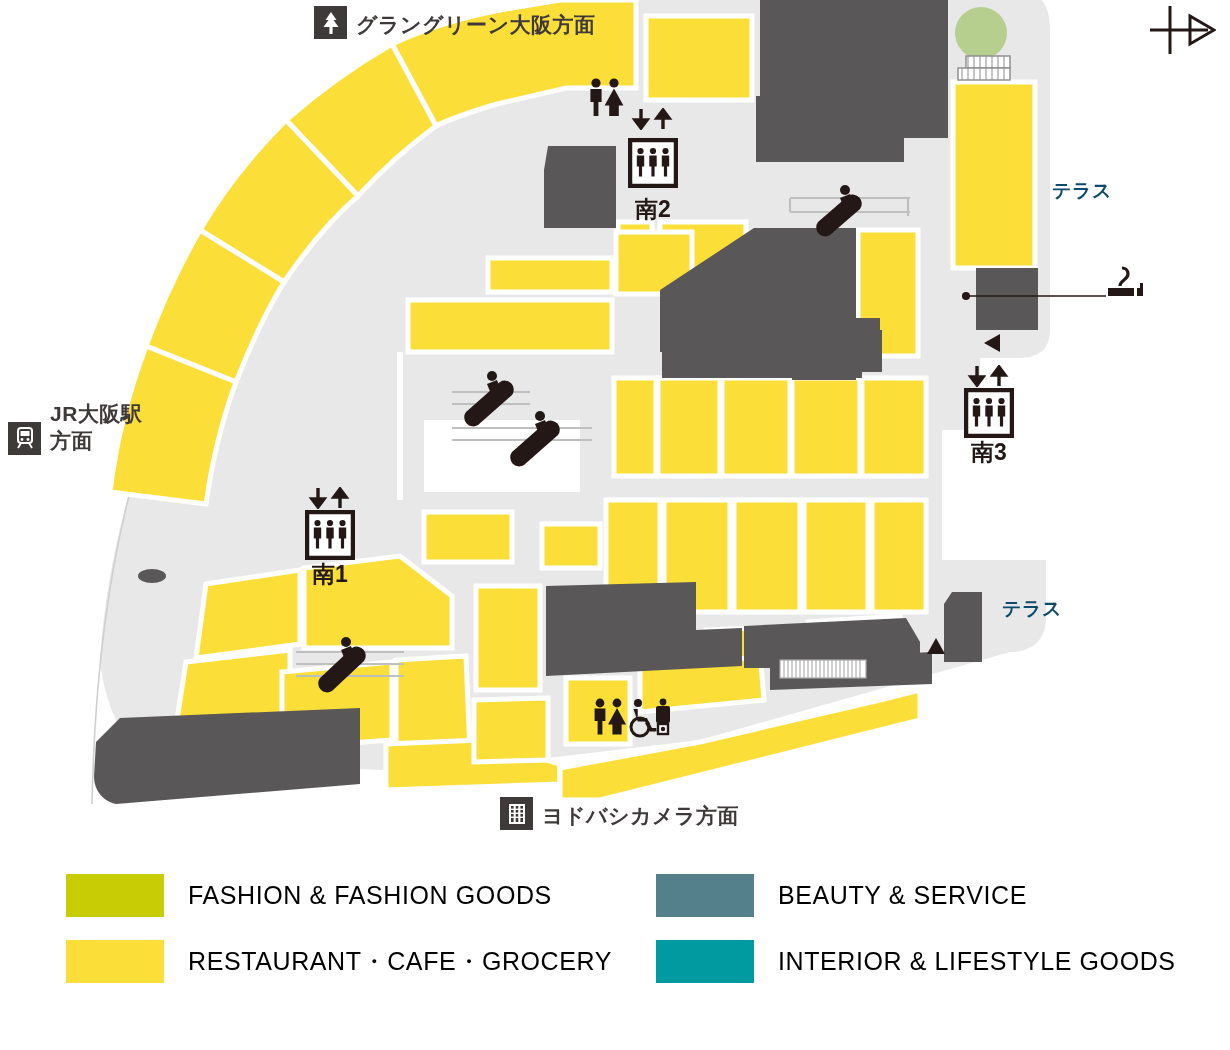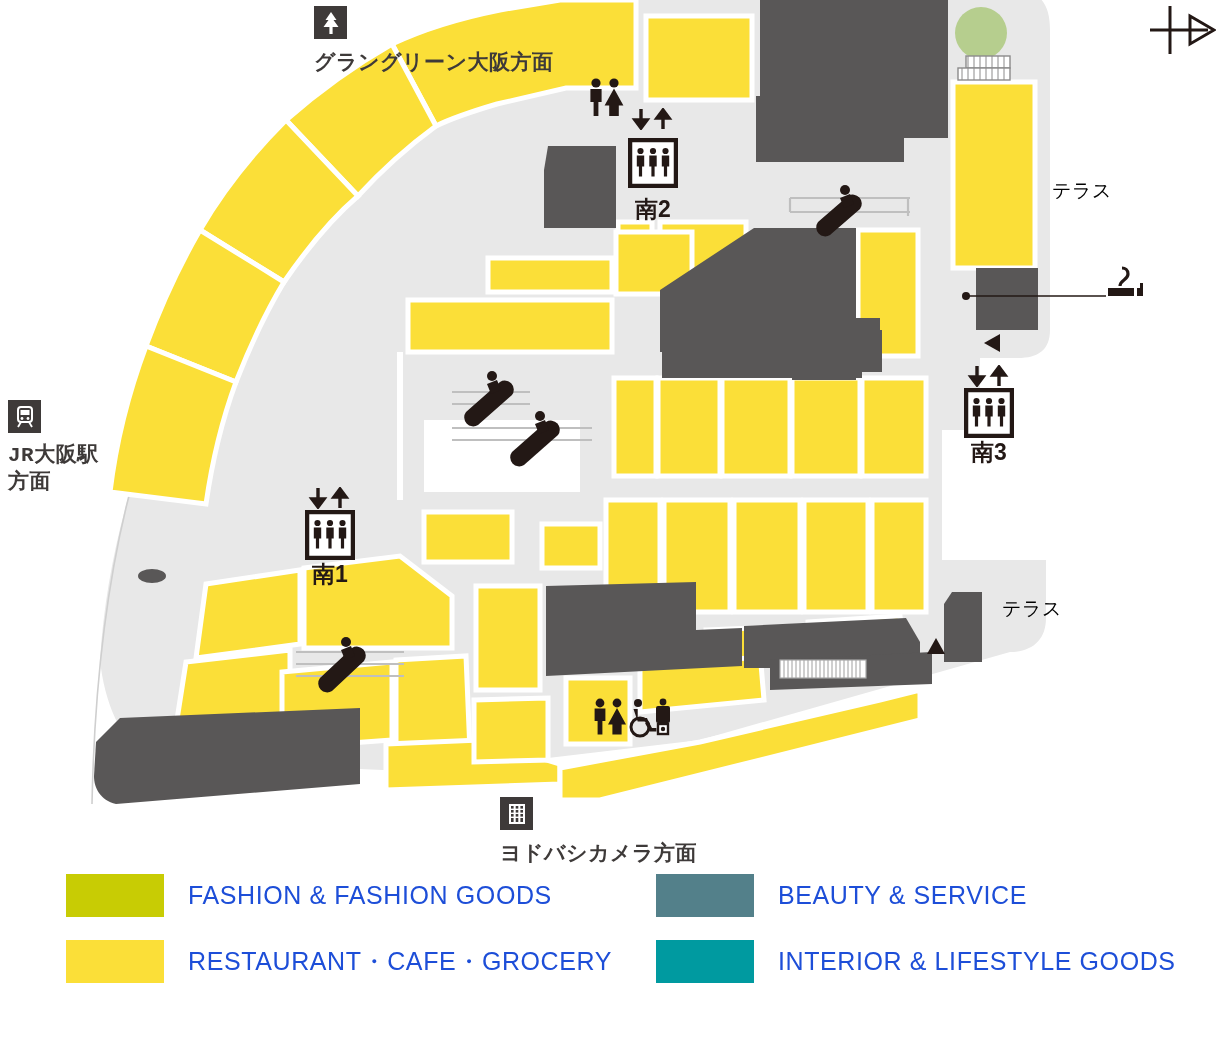--- a/index.html
+++ b/index.html
@@ -20,50 +20,49 @@
     left: 0; top: 0;
     width: 1230px;
     height: 1050px;
   }
   .map-svg { display: block; }
 
   
   .dir-label {
     position: absolute;
     display: flex;
-    align-items: flex-start;
+    align-items: flex-end;
     gap: 9px;
-    flex-direction: column;
   }
   .dir-badge {
     width: 33px; height: 33px;
     background: #3e3a39;
     flex: 0 0 auto;
     display: flex; align-items: center; justify-content: center;
   }
   .dir-badge svg { display: block; }
   .dir-text {
     font-size: 21px;
     font-weight: bold;
     color: #3e3a39;
     line-height: 1.28;
     letter-spacing: .5px;
     white-space: pre-line;
     padding-top: 1px;
   }
   #dir-north  { left: 314px; top: 6px; }
-  #dir-west   { left: 8px;   top: 400px; font-family: Liberation Mono, monospace; }
+  #dir-west   { left: 8px;   top: 400px; }
   #dir-south  { left: 500px; top: 797px; }
 
   
   .terrace-label {
     position: absolute;
     font-size: 19px;
-    font-weight: normal;
-    color: #000000;
+    font-weight: bold;
+    color: #0c4a6e;
     letter-spacing: .5px;
   }
   #terrace-top    { left: 1052px; top: 178px; }
   #terrace-bottom { left: 1002px; top: 596px; }
 
   
   .elevator {
     position: absolute;
     width: 62px;
     display: flex;
@@ -100,21 +99,21 @@
     align-items: center;
     gap: 24px;
   }
   .legend-swatch {
     width: 98px;
     height: 43px;
     flex: 0 0 auto;
   }
   .legend-text {
     font-size: 25px;
-    color: #1d4ed8;
+    color: #000000;
     letter-spacing: .6px;
     white-space: nowrap;
     font-family: "Liberation Sans", "DejaVu Sans", sans-serif;
   }
   #compass {
     position: absolute;
     left: 1146px;
     top: 2px;
   }
 </style>

